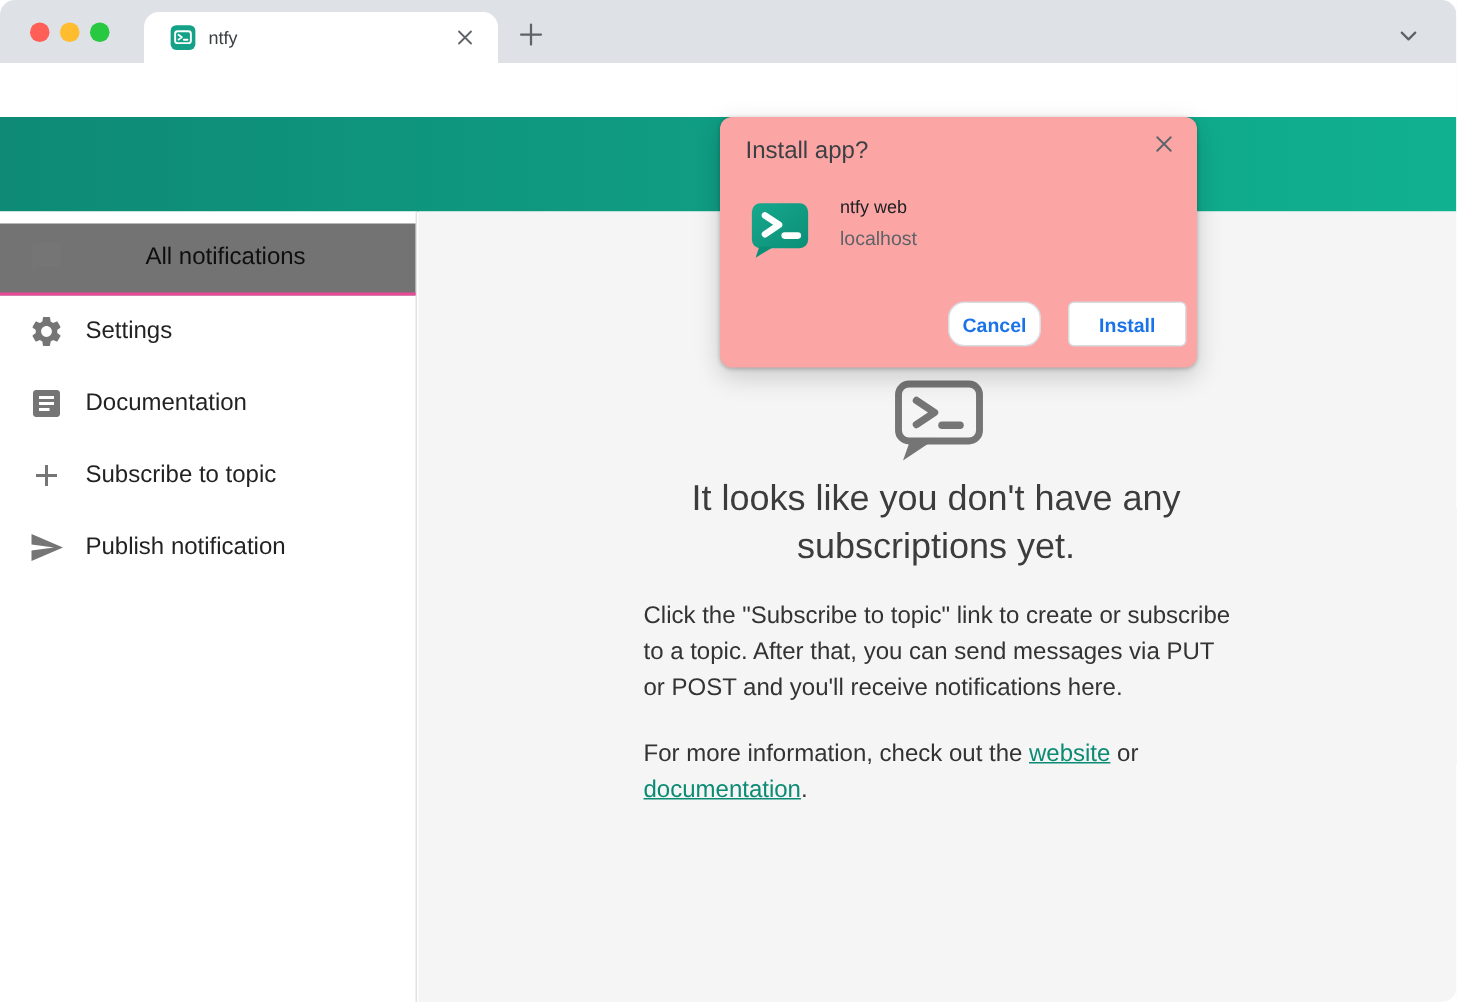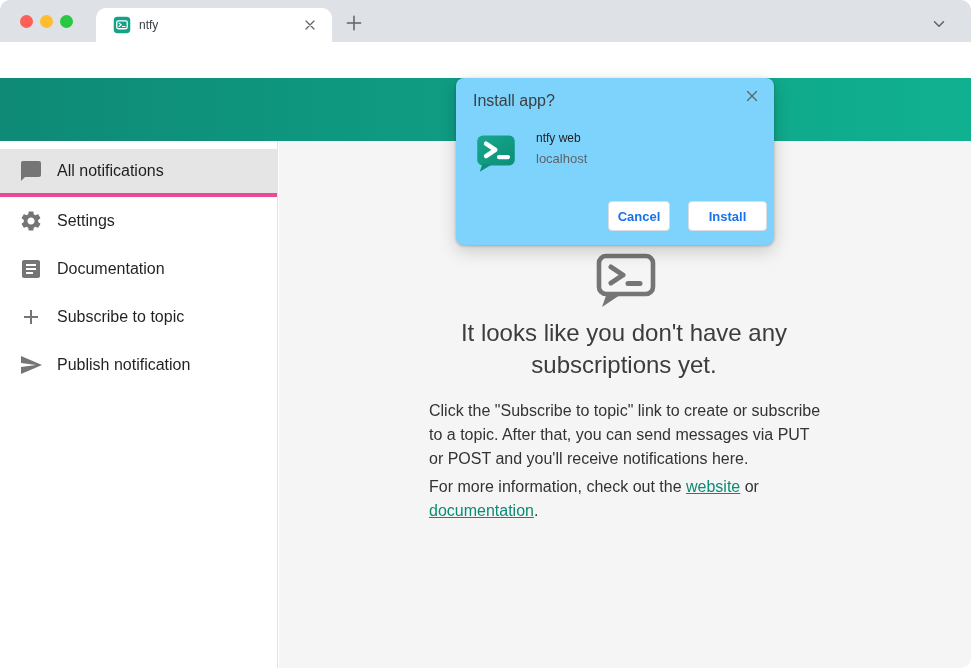--- a/index.html
+++ b/index.html
@@ -48,44 +48,44 @@
   .appbar .brand { position:absolute; left:64px; top:98px; font-size:21px; font-weight:bold; color:#ffffff; }
   .signin { position:absolute; left:787px; top:103px; font-size:14px; font-weight:bold; letter-spacing:.4px; color:#ffffff; cursor:pointer; }
   .signup { position:absolute; left:858px; top:94px; width:89px; height:34px; border:1.5px solid #ffffff; border-radius:6px;
             background:transparent; color:#ffffff; font-size:14px; font-weight:bold; letter-spacing:.4px;
             font-family:inherit; text-align:center; line-height:31px; cursor:pointer; }
 
   
   .sidebar { position:absolute; left:0; top:141px; width:278px; height:527px; background:#ffffff; border-right:1px solid #e1e3e3; }
   .side-item { position:relative; height:48px; display:flex; align-items:center; cursor:pointer; }
   .side-item:first-child { margin-top:8px; }
-  .side-item.selected { background:#e5e5e5; border-bottom:4px solid #ec4899; }
+  .side-item.selected { background:#737373; border-bottom:2px solid #ec4899;gap:40px; }
   .side-item .sicon { width:24px; height:24px; margin-left:19px; color:#757575; flex:none; }
   .side-item .slabel { margin-left:14px; font-size:16px; color:rgba(0,0,0,.87); }
 
   
   .main { position:absolute; left:279px; top:141px; width:692px; height:527px; background:#f5f5f5;padding-left:16px; }
   .biglogo { position:absolute; left:314px; top:111px; width:66px; height:58px; color:#757575; }
   .heading { position:absolute; left:135px; top:176px; width:420px; text-align:center;
              font-size:24px; line-height:32px; color:#3c3c3c; }
   .bodytext { position:absolute; left:150px; top:258px; width:394px; font-size:16px; line-height:24px; color:#333333; }
-  .bodytext p + p { margin-top:4px; }
+  .bodytext p + p { margin-top:20px; }
   .bodytext a { color:#0c8b74; text-decoration:underline; cursor:pointer; }
 
   
-  .dialog { position:absolute; left:456px; top:78px; width:318px; height:167px; background:#7dd3fc; border-radius:8px;
+  .dialog { position:absolute; left:480px; top:78px; width:318px; height:167px; background:#fca5a5; border-radius:8px;
             box-shadow:0 1px 3px rgba(0,0,0,.24), 0 6px 18px rgba(0,0,0,.18); z-index:10; }
   .dialog .dtitle { position:absolute; left:17px; top:14px; font-size:16px; color:#3c4043; }
   .dialog .dclose { position:absolute; right:13px; top:9px; width:18px; height:18px; color:#5f6368; cursor:pointer; }
   .dialog .appicon { position:absolute; left:20px; top:55px; width:40px; height:40px; }
   .dialog .dname { position:absolute; left:80px; top:53px; font-size:12px; color:#202124; }
   .dialog .dorigin { position:absolute; left:80px; top:73px; font-size:13px; color:#5f6368; }
   .dbtn { position:absolute; top:123px; height:30px; background:#ffffff; border:1px solid #dadce0; border-radius:4px;
           color:#1a73e8; font-size:13px; font-weight:bold; font-family:inherit; cursor:pointer; }
-  .dbtn.cancel { left:152px; width:62px; }
+  .dbtn.cancel { left:152px; width:62px;border-radius:11px; }
   .dbtn.install { left:232px; width:79px; }
 
   svg { display:block; }
 </style>
 </head>
 <body>
 
 <div class="window">
 
   <div class="tabstrip">

